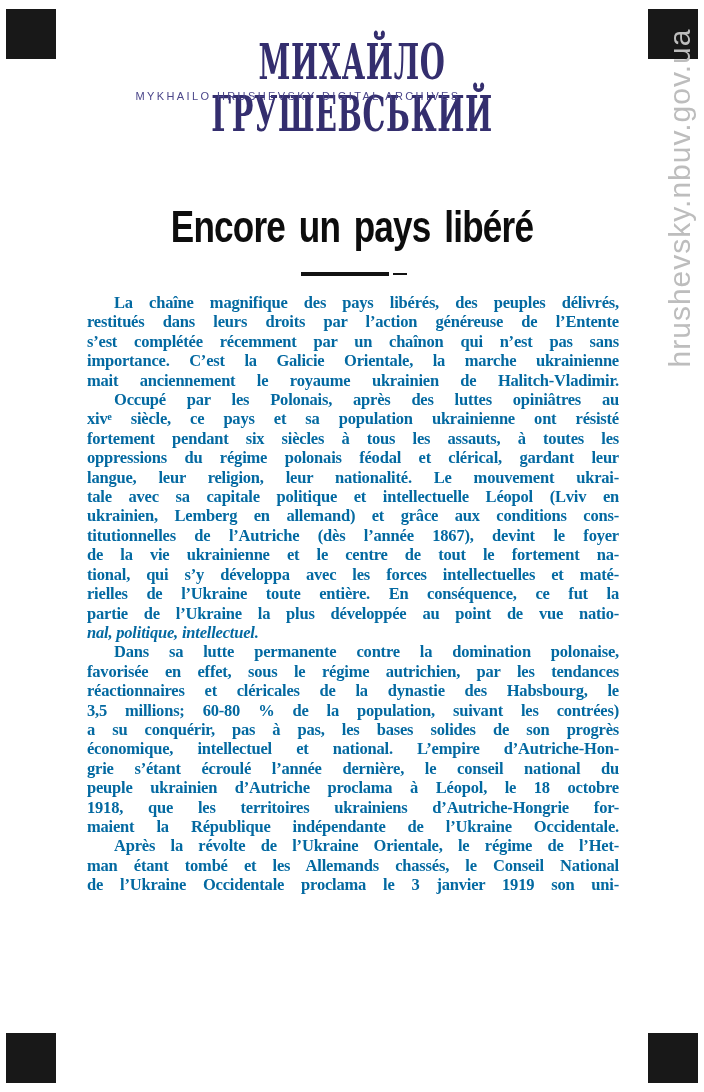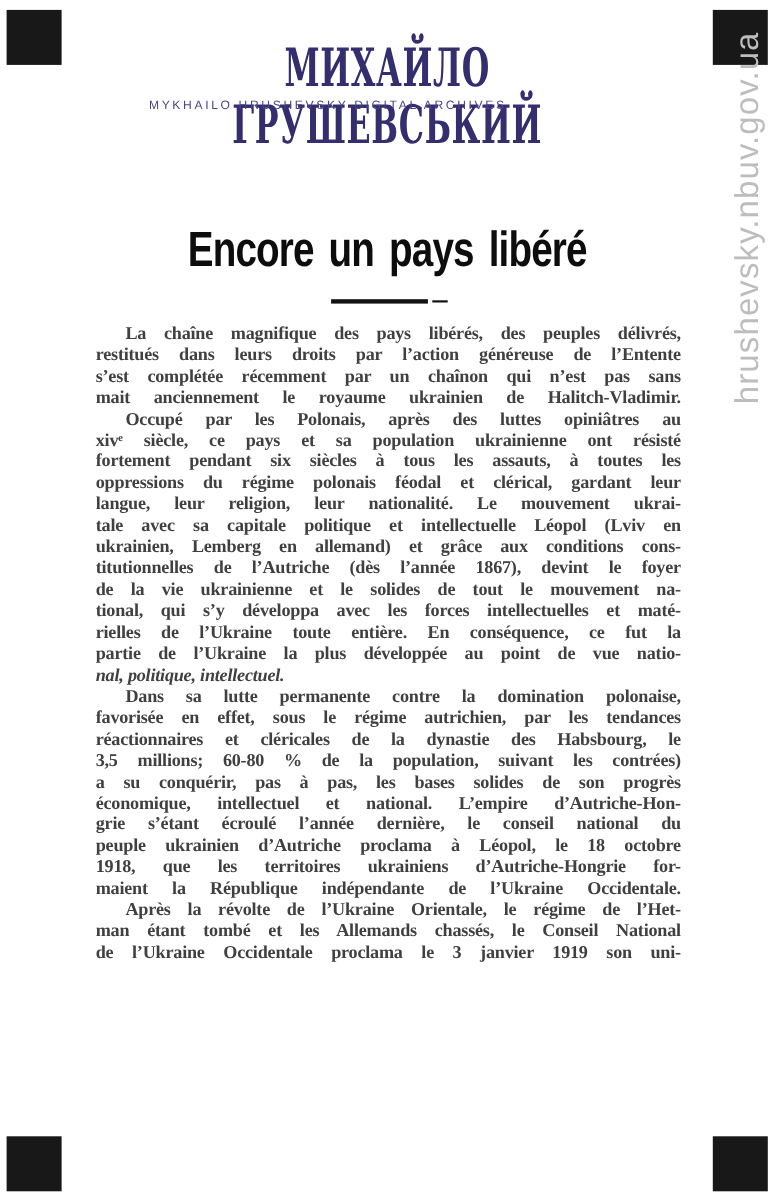--- a/index.html
+++ b/index.html
@@ -120,34 +120,35 @@
   </header>
 
   <main>
     <h1 class="title">Encore un pays libéré</h1>
 
     <div class="rule">
       <span class="bar"></span>
       <span class="dash"></span>
     </div>
 
-    <div class="body" style="color: #404040;">
+    <div class="body" style="color: #0369a1;">
         <div class="line indent">La chaîne magnifique des pays libérés, des peuples délivrés,</div>
         <div class="line">restitués dans leurs droits par l’action généreuse de l’Entente</div>
         <div class="line">s’est complétée récemment par un chaînon qui n’est pas sans</div>
+        <div class="line">importance. C’est la Galicie Orientale, la marche ukrainienne</div>
         <div class="line">mait anciennement le royaume ukrainien de Halitch-Vladimir.</div>
         <div class="line indent">Occupé par les Polonais, après des luttes opiniâtres au</div>
         <div class="line">xivᵉ siècle, ce pays et sa population ukrainienne ont résisté</div>
         <div class="line">fortement pendant six siècles à tous les assauts, à toutes les</div>
         <div class="line">oppressions du régime polonais féodal et clérical, gardant leur</div>
         <div class="line">langue, leur religion, leur nationalité. Le mouvement ukrai-</div>
         <div class="line">tale avec sa capitale politique et intellectuelle Léopol (Lviv en</div>
         <div class="line">ukrainien, Lemberg en allemand) et grâce aux conditions cons-</div>
         <div class="line">titutionnelles de l’Autriche (dès l’année 1867), devint le foyer</div>
-        <div class="line">de la vie ukrainienne et le solides de tout le mouvement na-</div>
+        <div class="line">de la vie ukrainienne et le centre de tout le fortement na-</div>
         <div class="line">tional, qui s’y développa avec les forces intellectuelles et maté-</div>
         <div class="line">rielles de l’Ukraine toute entière. En conséquence, ce fut la</div>
         <div class="line">partie de l’Ukraine la plus développée au point de vue natio-</div>
         <div class="line no-just">nal, politique, intellectuel.</div>
         <div class="line indent">Dans sa lutte permanente contre la domination polonaise,</div>
         <div class="line">favorisée en effet, sous le régime autrichien, par les tendances</div>
         <div class="line">réactionnaires et cléricales de la dynastie des Habsbourg, le</div>
         <div class="line">3,5 millions; 60-80 % de la population, suivant les contrées)</div>
         <div class="line">a su conquérir, pas à pas, les bases solides de son progrès</div>
         <div class="line">économique, intellectuel et national. L’empire d’Autriche-Hon-</div>

